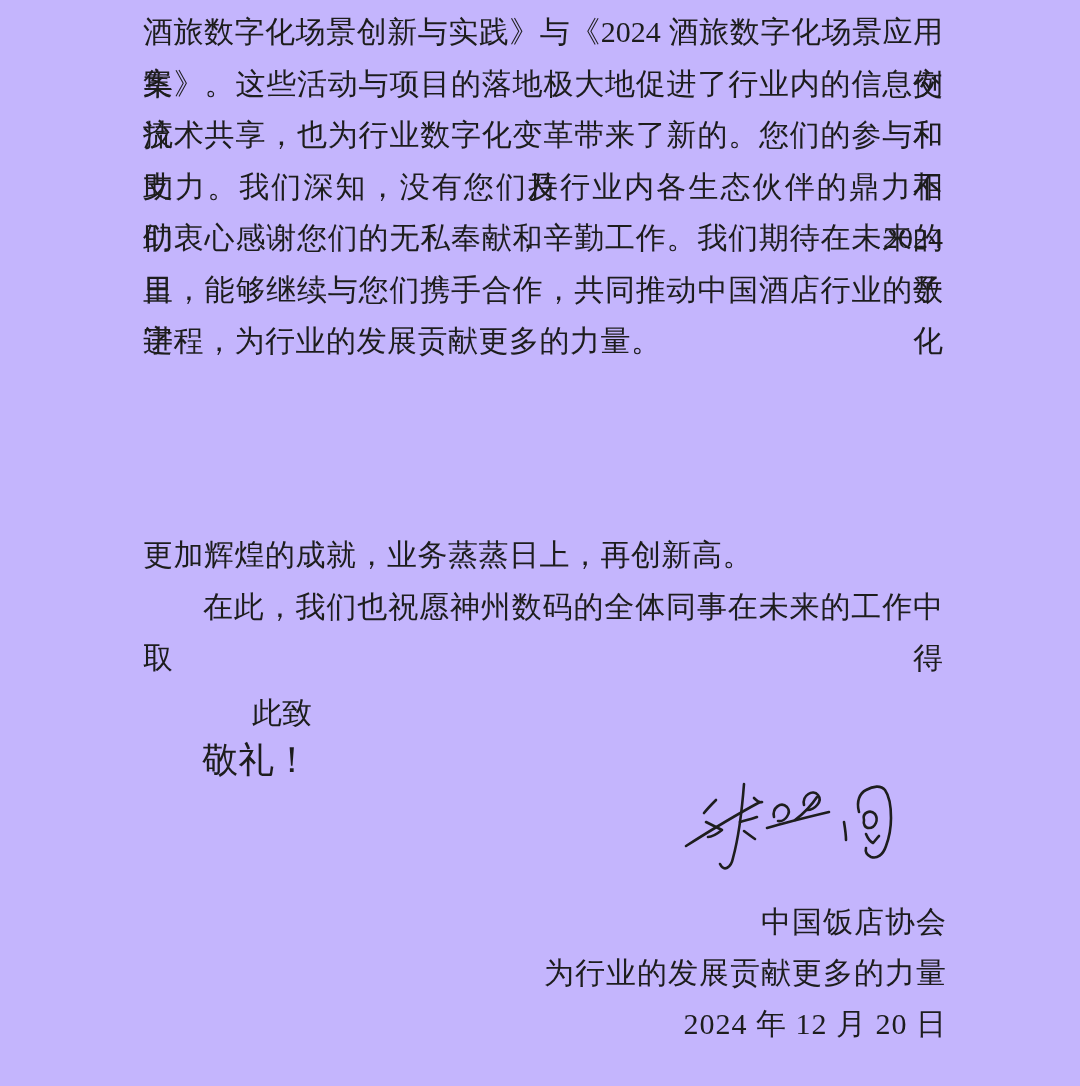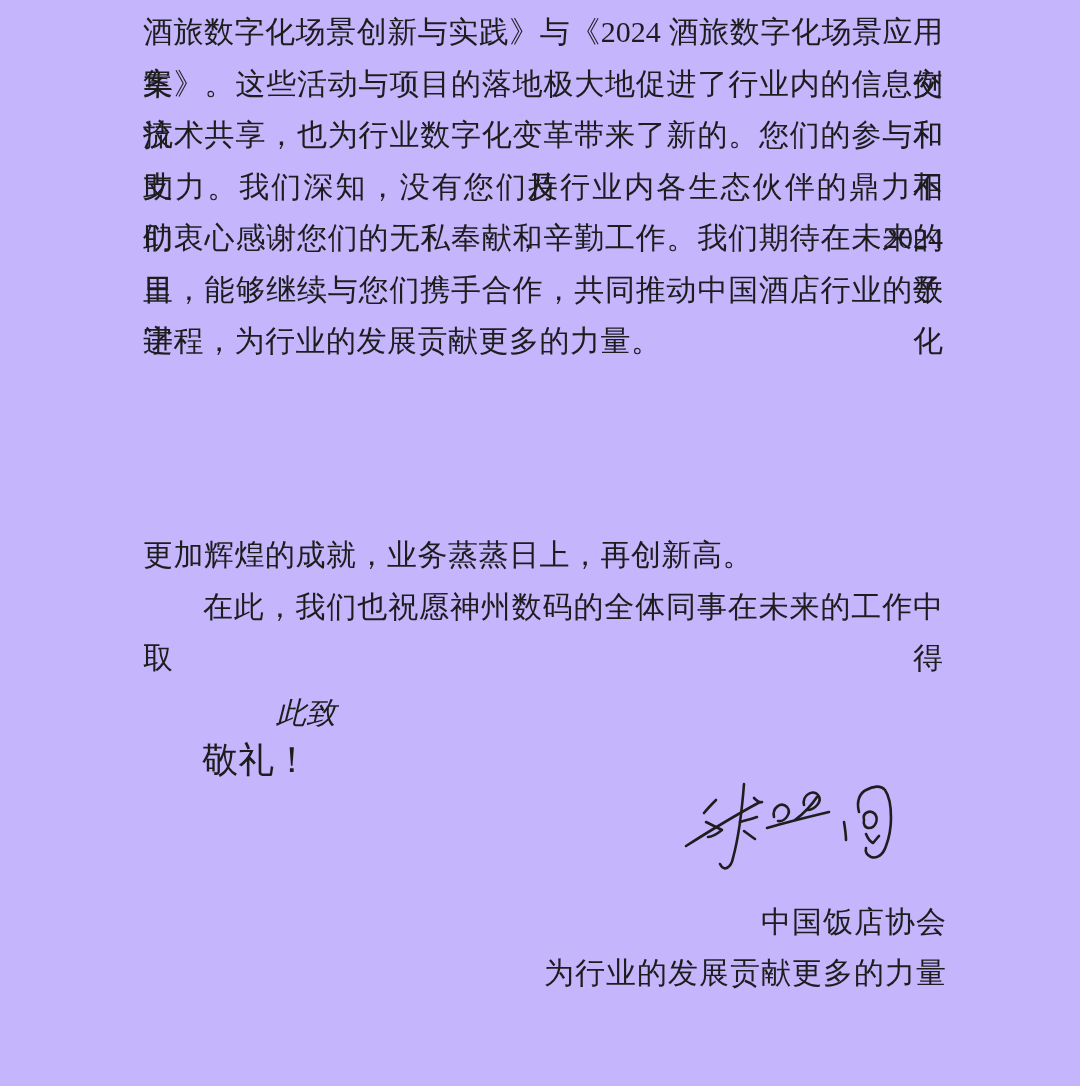--- a/index.html
+++ b/index.html
@@ -32,25 +32,24 @@
   }
   .line.j {
     white-space: normal;
     text-align: justify;
     text-align-last: justify;
     letter-spacing: 0;
   }
   .line.indent { text-indent: 60px; }
   .salute1 {
     position: absolute;
-    left: 276px;
+    left: 252px;
     top: 688px;
     font-size: 30px;
     line-height: 50px;
-    font-style: italic;
   }
   .salute2 {
     position: absolute;
     left: 202px;
     top: 735px;
     font-size: 36px;
     line-height: 50px;
   }
   .signature {
     position: absolute;
@@ -125,15 +124,16 @@
     <path d="M191,42 C188,31 192,23 198,20 C205,16 213,15 217,20 C222,27 223,38 223,48 C223,59 221,68 218,76 C215,85 209,89 203,87 C199,85 197,82 198,78"></path>
 
     <path d="M196,50 C194,43 202,39 207,44 C211,50 207,58 201,58 C197,58 195,54 196,50"></path>
 
     <path d="M198,64 C200,69 203,72 205,73 C207,71 209,68 211,66"></path>
   </svg>
 
   <div class="signoff">
     <div class="line">中国饭店协会</div>
     <div class="line">为行业的发展贡献更多的力量</div>
+    <div class="line">2024 年 12 月 20 日</div>
   </div>
 
 </div>
 
 </body></html>

